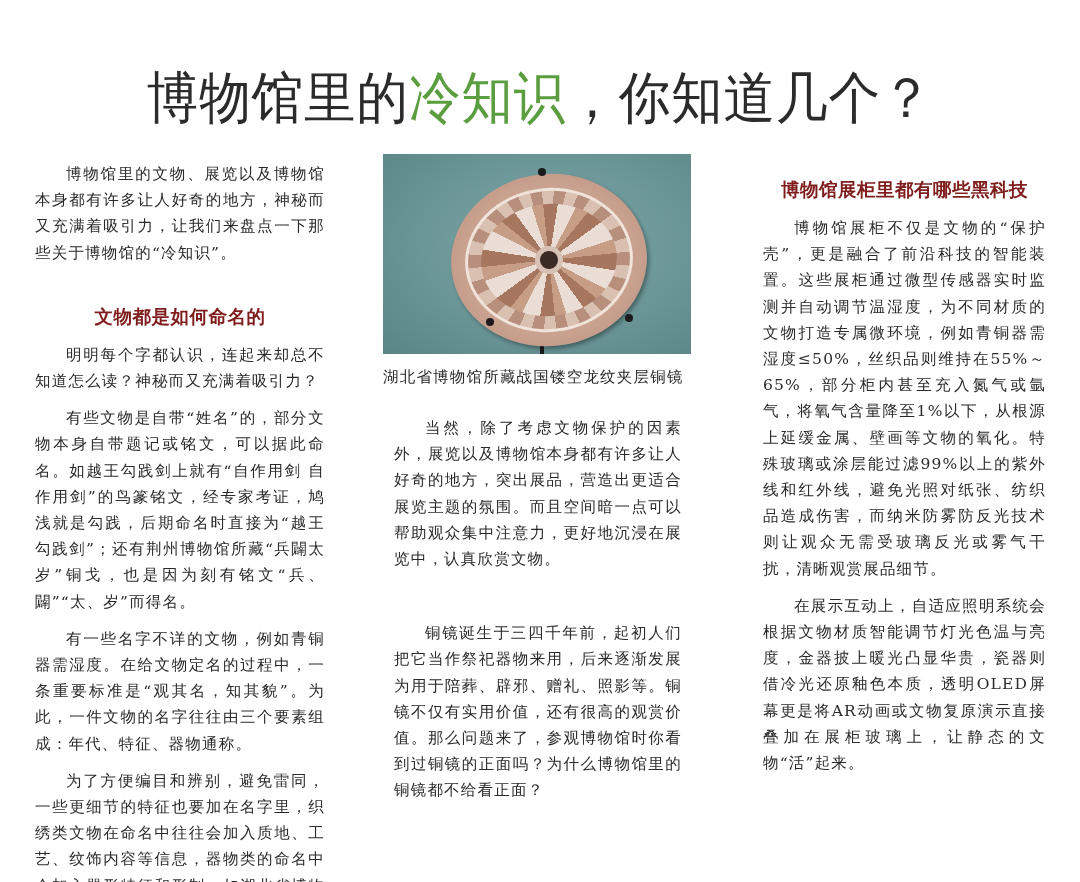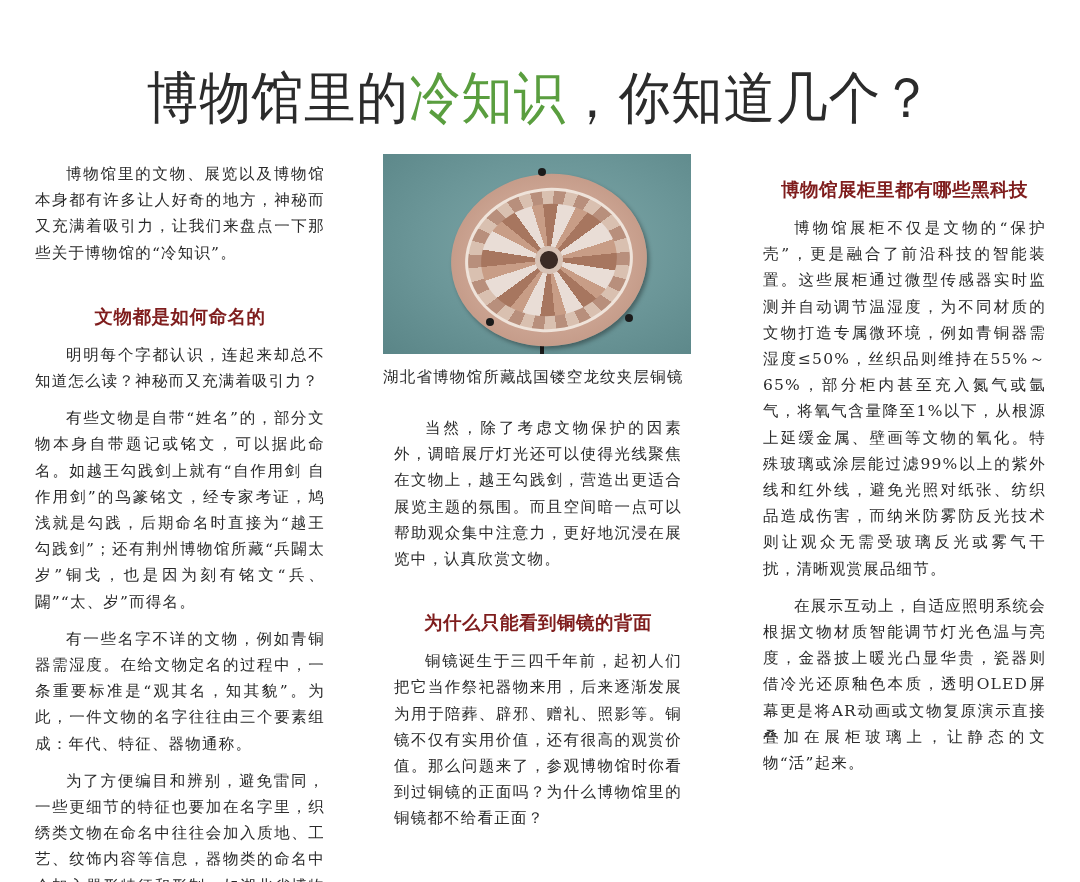--- a/index.html
+++ b/index.html
@@ -84,23 +84,22 @@
       <div class="mirror-rim"></div>
       <div class="mirror-inner"></div>
       <div class="mirror-boss"></div>
     </div>
     <div class="clip" style="left:155px;top:14px;"></div>
     <div class="clip" style="left:103px;top:164px;"></div>
     <div class="clip" style="left:242px;top:160px;"></div>
   </div>
   <p class="caption">湖北省博物馆所藏战国镂空龙纹夹层铜镜</p>
   <div class="gap-sm"></div>
-  <p class="p">当然，除了考虑文物保护的因素外，调暗展厅灯光还可以使得光线聚焦在文物上，越王勾践剑，营造出更适合展览主题的氛围。而且空间暗一点可以帮助观众集中注意力，更好地沉浸在展览中，认真欣赏文物。</p>
+  <p class="p">当然，除了考虑文物保护的因素外，展览以及博物馆本身都有许多让人好奇的地方，突出展品，营造出更适合展览主题的氛围。而且空间暗一点可以帮助观众集中注意力，更好地沉浸在展览中，认真欣赏文物。</p>
   <div class="gap"></div>
-  <h2 class="h">为什么只能看到铜镜的背面</h2>
   <p class="p">铜镜诞生于三四千年前，起初人们把它当作祭祀器物来用，后来逐渐发展为用于陪葬、辟邪、赠礼、照影等。铜镜不仅有实用价值，还有很高的观赏价值。那么问题来了，参观博物馆时你看到过铜镜的正面吗？为什么博物馆里的铜镜都不给看正面？</p>
 </div>
 
 <div class="col col3">
   <div class="gap"></div>
   <h2 class="h">博物馆展柜里都有哪些黑科技</h2>
   <p class="p">博物馆展柜不仅是文物的“保护壳”，更是融合了前沿科技的智能装置。这些展柜通过微型传感器实时监测并自动调节温湿度，为不同材质的文物打造专属微环境，例如青铜器需湿度≤50%，丝织品则维持在55%～65%，部分柜内甚至充入氮气或氩气，将氧气含量降至1%以下，从根源上延缓金属、壁画等文物的氧化。特殊玻璃或涂层能过滤99%以上的紫外线和红外线，避免光照对纸张、纺织品造成伤害，而纳米防雾防反光技术则让观众无需受玻璃反光或雾气干扰，清晰观赏展品细节。</p>
   <p class="p">在展示互动上，自适应照明系统会根据文物材质智能调节灯光色温与亮度，金器披上暖光凸显华贵，瓷器则借冷光还原釉色本质，透明OLED屏幕更是将AR动画或文物复原演示直接叠加在展柜玻璃上，让静态的文物“活”起来。</p>
 
 </div>

